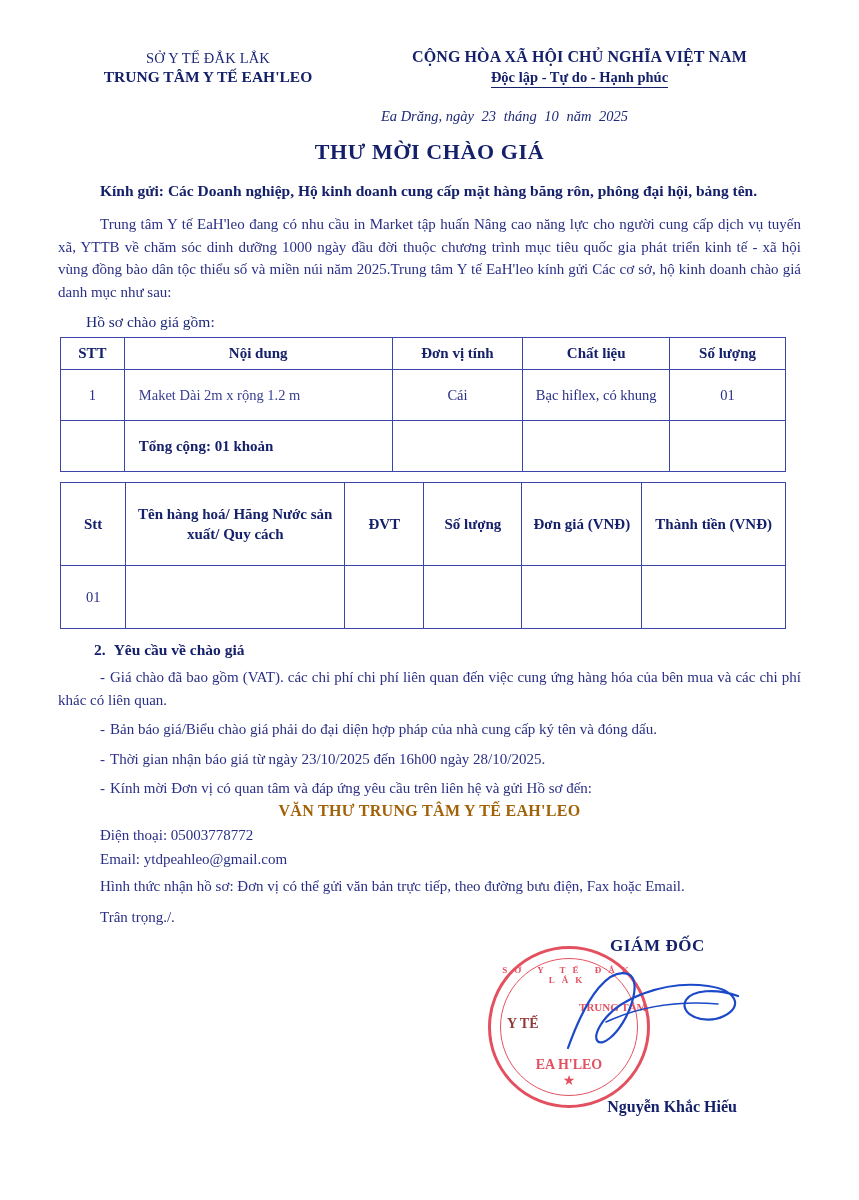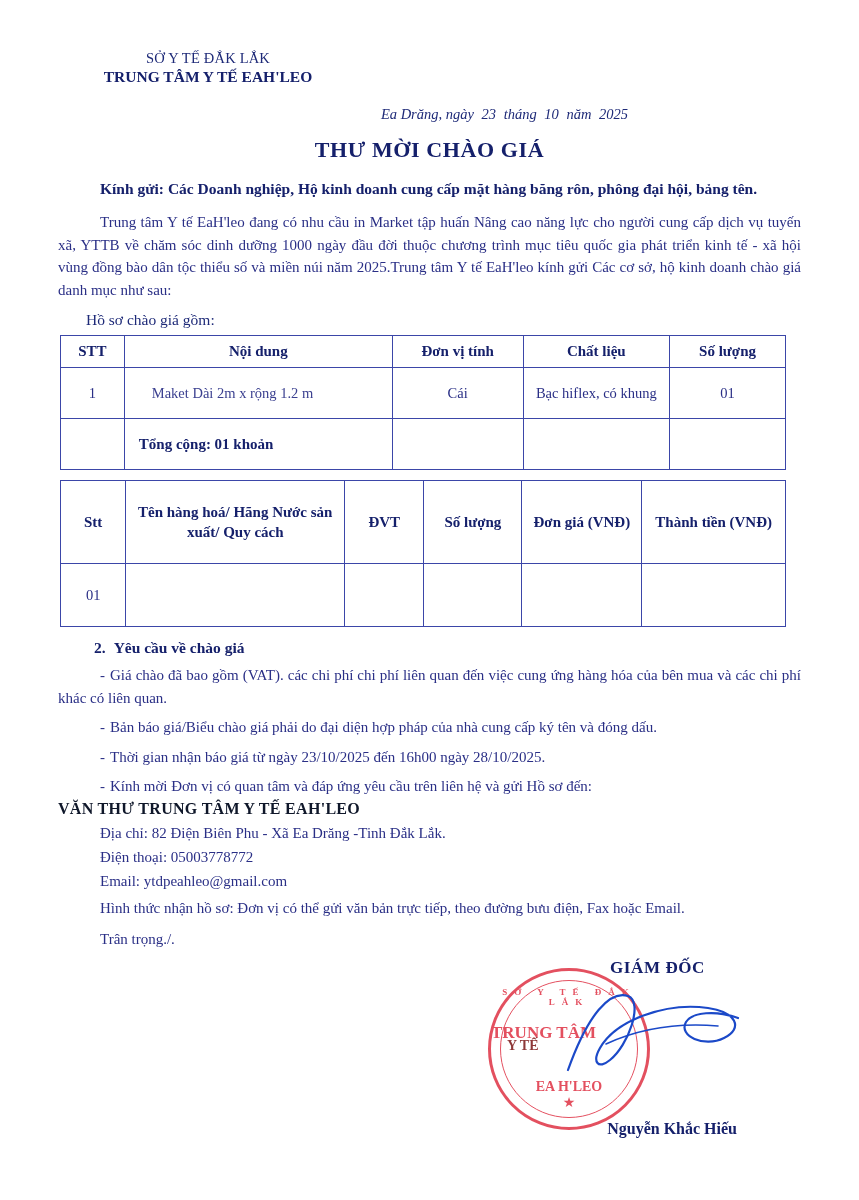--- a/index.html
+++ b/index.html
@@ -123,21 +123,21 @@
   }
   .t1 { margin-left: 2px; width: 726px; }
   .t1 th {
     text-align: center;
     font-weight: bold;
     font-size: 15px;
     color: #15206b;
     padding: 7px 4px;
   }
   .t1 td { height: 40px; text-align: center; }
-  .t1 td.name { text-align: left; padding-left: 27px; color: #3b4090; }
+  .t1 td.name { text-align: left; padding-left: 14px; color: #3b4090; }
   .t1 td.total {
     text-align: left;
     padding-left: 14px;
     font-weight: bold;
     color: #15206b;
     font-size: 15px;
   }
 
   .num-item {
     font-size: 15.5px;
@@ -166,22 +166,23 @@
     text-align: justify;
     color: #2a2f86;
   }
   .bullet .ind { display: inline-block; width: 42px; }
   .bullet .dash { margin-right: 5px; }
 
   .office {
     font-size: 16px;
     font-weight: bold;
     letter-spacing: .3px;
-    color: #0f172a;
+    color: #a16207;
     margin-top: 2px;
+    text-align: center;
   }
   .contact {
     font-size: 15px;
     margin-top: 7px;
     margin-left: 42px;
     color: #2a2f86;
   }
   .regards {
     font-size: 15px;
     margin-top: 12px;
@@ -235,22 +236,22 @@
     right: 0;
     text-align: center;
     font-size: 9px;
     letter-spacing: 7px;
     color: #e0384a;
     font-weight: bold;
   }
   .stamp .c1 {
     position: absolute;
     top: 52px; left: 0; right: 0;
-    text-align: left;
-    font-size: 17px;
+    text-align: right;
+    font-size: 11px;
     font-weight: bold;
     color: #e0384a;
   }
   .stamp .c2 {
     position: absolute;
     top: 68px; left: 16px; right: 0;
     font-size: 14px;
     font-weight: bold;
     color: #7f1d1d;
     line-height: 1.05;
@@ -288,20 +289,24 @@
 </head>
 <body>
 
 <div class="page">
   <div class="page-bg-tint"></div>
 
   <div class="header">
     <div class="header-left">
       <div class="org-line1">SỞ Y TẾ ĐẮK LẮK</div>
       <div class="org-line2">TRUNG TÂM Y TẾ EAH'LEO</div>
+    </div>
+    <div class="header-right">
+      <div class="nat-line1">CỘNG HÒA XÃ HỘI CHỦ NGHĨA VIỆT NAM</div>
+      <div class="nat-line2">Độc lập - Tự do - Hạnh phúc</div>
     </div>
   </div>
 
   <div class="date-line">
     <span>Ea Drăng, ngày</span>
     <span>23</span>
     <span>tháng</span>
     <span>10</span>
     <span>năm</span>
     <span>2025</span>
@@ -383,21 +388,20 @@
     <span class="ind"></span><span class="dash">-</span><span>Bản báo giá/Biểu chào giá phải do đại diện hợp pháp của nhà cung cấp ký tên và đóng dấu.</span>
   </div>
   <div class="bullet">
     <span class="ind"></span><span class="dash">-</span><span>Thời gian nhận báo giá từ ngày 23/10/2025 đến 16h00 ngày 28/10/2025.</span>
   </div>
   <div class="bullet">
     <span class="ind"></span><span class="dash">-</span><span>Kính mời Đơn vị có quan tâm và đáp ứng yêu cầu trên liên hệ và gửi Hồ sơ đến:</span>
   </div>
 
   <div class="office">VĂN THƯ TRUNG TÂM Y TẾ EAH'LEO</div>
-  <div class="contact">Địa chỉ: 82 Điện Biên Phu - Xã Ea Drăng -Tinh Đắk Lắk.</div>
   <div class="contact">Điện thoại: 05003778772</div>
   <div class="contact">Email: ytdpeahleo@gmail.com</div>
   <div class="bullet">
     <span class="ind"></span><span>Hình thức nhận hồ sơ: Đơn vị có thể gửi văn bản trực tiếp, theo đường bưu điện, Fax hoặc Email.</span>
   </div>
   <div class="regards">Trân trọng./.</div>
 
   <div class="sign-area">
     <div class="sign-title">GIÁM ĐỐC</div>
 

